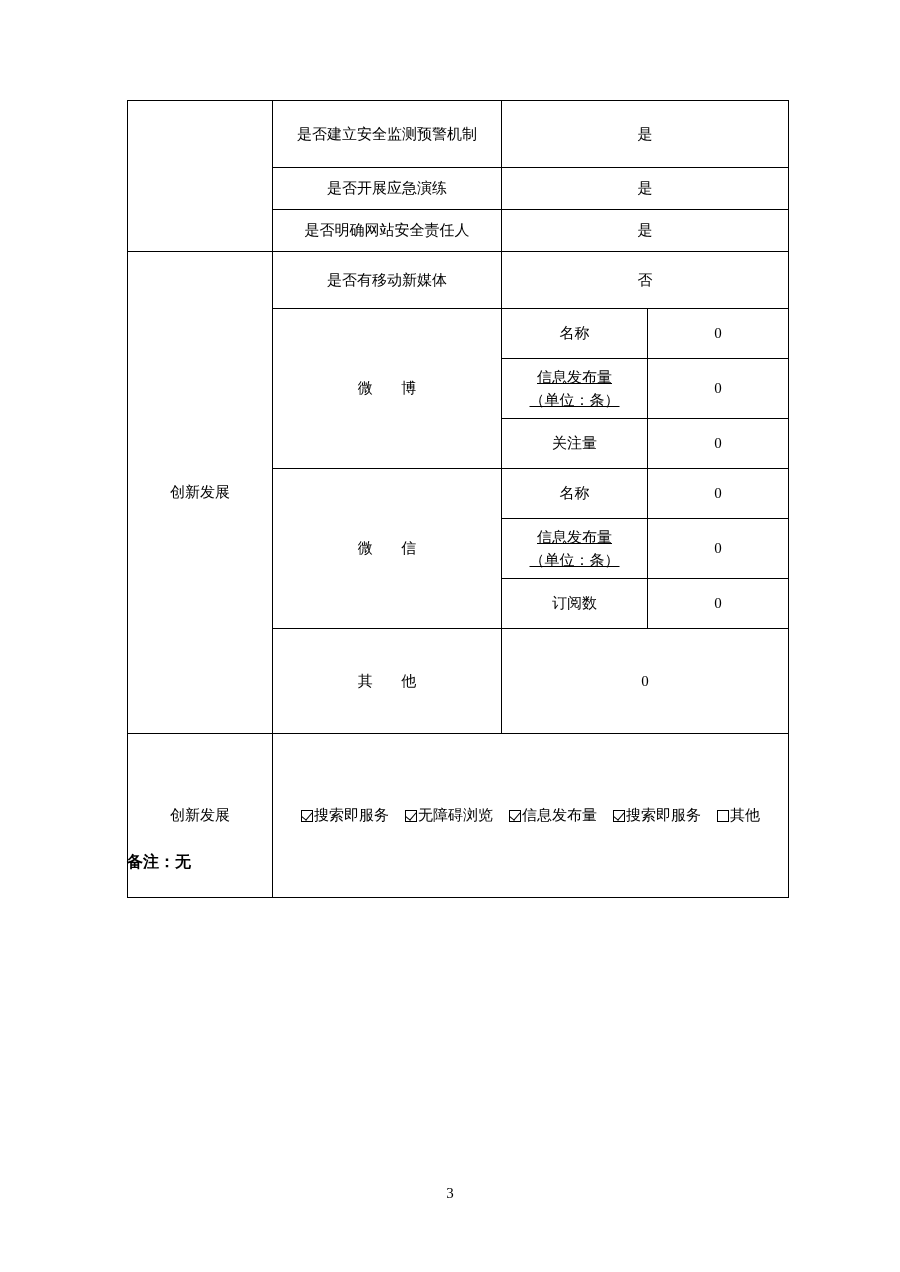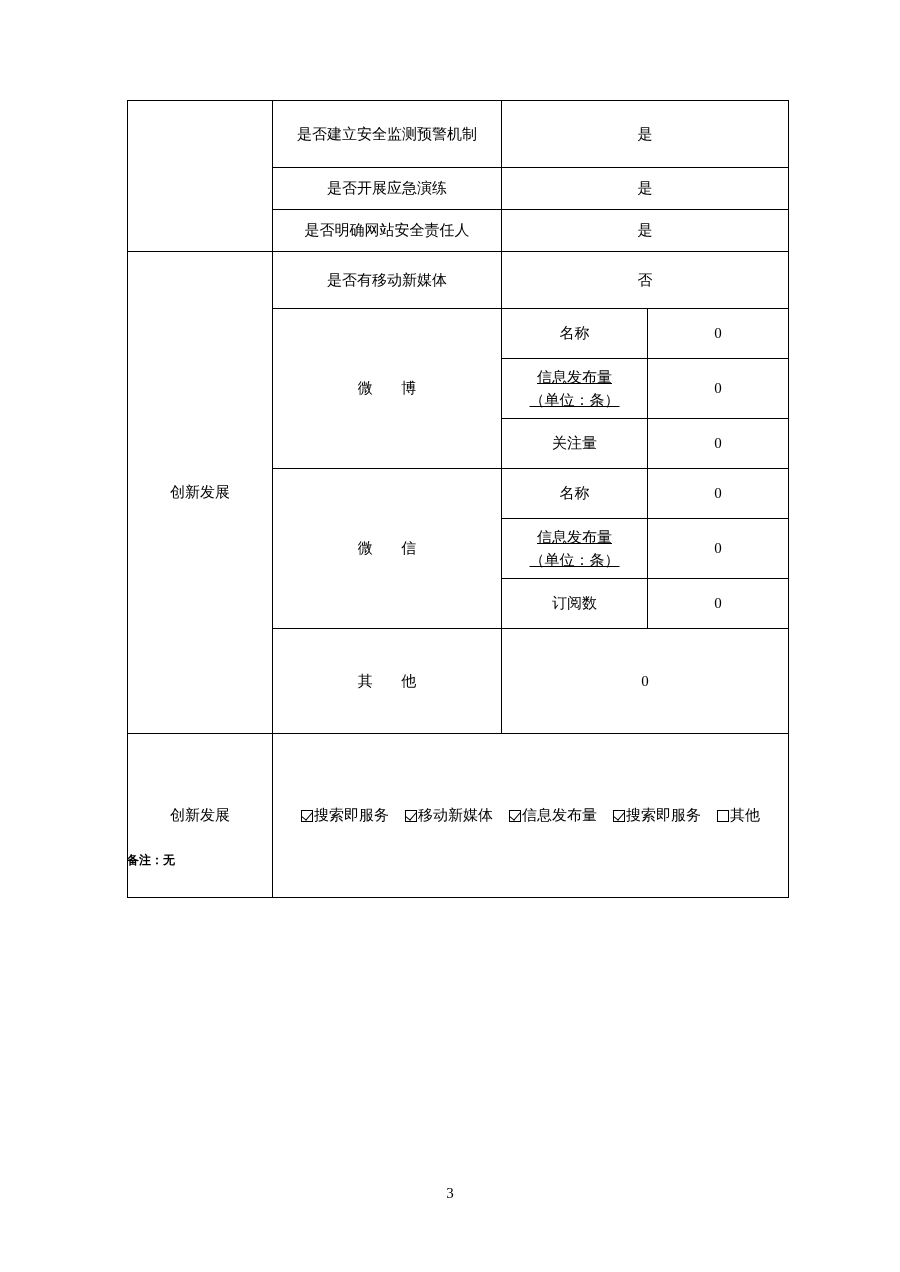--- a/index.html
+++ b/index.html
@@ -45,21 +45,21 @@
   }
   .wide-space {
     letter-spacing: 0.45em;
     padding-left: 0.45em;
     text-align: right;
   }
   .note {
     position: absolute;
     left: 127px;
     top: 852px;
-    font-size: 12px;
+    font-size: 16px;
     font-weight: bold;
     font-family: "Liberation Serif", "DejaVu Serif", serif;
   }
   .page-number {
     position: absolute;
     left: 0;
     top: 1185px;
     width: 900px;
     text-align: center;
     font-size: 15px;
@@ -181,21 +181,21 @@
       <tr>
         <td style="height:155px">创新发展</td>
         <td colspan="3">
           <div class="innov-line">
             <span class="chk">
               <span class="box checked"></span>
               <span>搜索即服务</span>
             </span>
             <span class="chk">
               <span class="box checked"></span>
-              <span>移动新媒体</span>
+              <span>无障碍浏览</span>
             </span>
             <span class="chk">
               <span class="box checked"></span>
               <span>信息发布量</span>
             </span>
             <span class="chk">
               <span class="box checked"></span>
               <span>搜索即服务</span>
             </span>
             <span class="chk">

